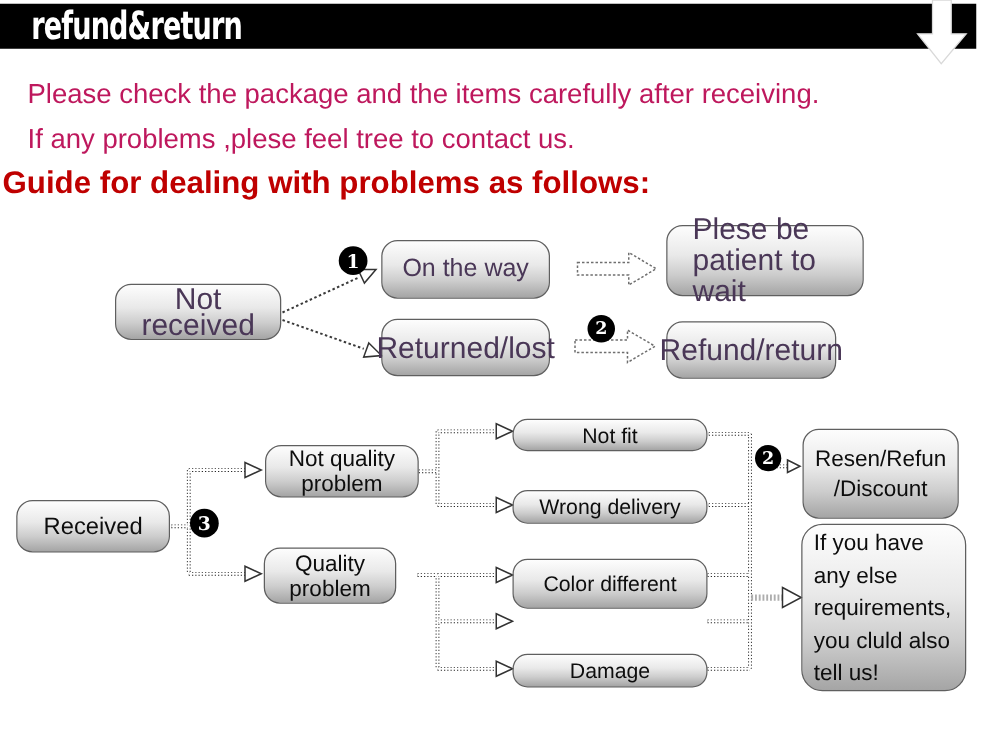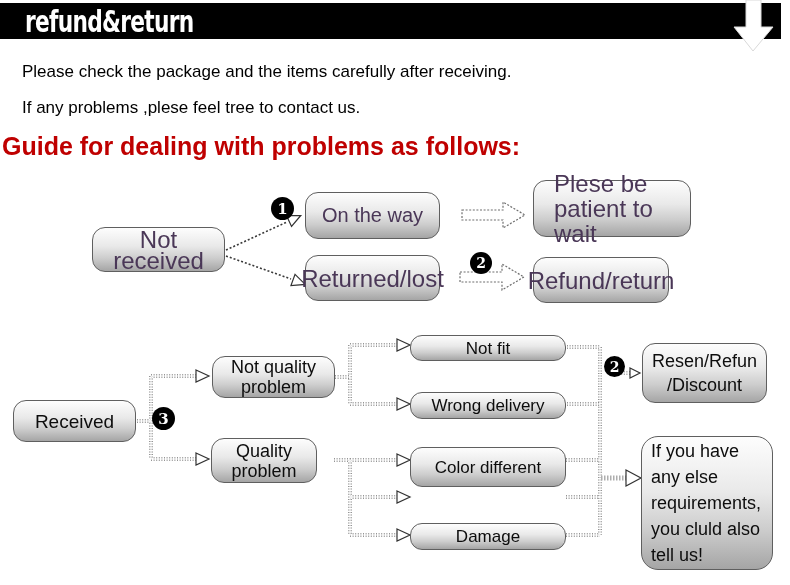--- a/index.html
+++ b/index.html
@@ -8,21 +8,21 @@
     font-family:"Liberation Sans",sans-serif;
   }
   
   .banner{position:absolute;left:0;top:3px;width:781px;height:36px;background:var(--banner-bg,#000);}
   .banner-title{
     position:absolute;left:25px;top:1px;color:var(--banner-text,#fff);
     font-family:"DejaVu Sans",sans-serif;font-weight:bold;font-size:31px;line-height:34px;
     transform:scaleX(.70);transform-origin:left center;letter-spacing:-1px;white-space:nowrap;
   }
   
-  .intro-line{position:absolute;left:22px;color:#000000;font-size:17px;white-space:nowrap;}
+  .intro-line{position:absolute;left:22px;color:#be185d;font-size:22px;white-space:nowrap;}
   .heading{
     position:absolute;left:2px;top:132px;color:var(--heading-red,#bf0000);
     font-size:25px;font-weight:bold;white-space:nowrap;
   }
   
   .box{
     position:absolute;box-sizing:border-box;
     border:1.4px solid var(--box-border,#5f5f5f);border-radius:13px;
     background:linear-gradient(180deg,var(--box-top,#fdfdfd) 0%,#e9e9e9 42%,#cdcdcd 70%,var(--box-bottom,#a5a5a5) 100%);
     display:flex;flex-direction:column;justify-content:center;align-items:center;
@@ -190,26 +190,26 @@
 
 
   <div class="box s2 small" style="left:410px;top:523px;width:156px;height:27px;">
     <div>Damage</div>
   </div>
 
   <div class="stepnum" style="left:604px;top:356px;width:21px;height:21px;font-size:14px;">
     <span>2</span>
   </div>
 
-  <div class="box s2" style="left:642px;top:343px;width:125px;height:60px;font-size:18px;line-height:24px;">
+  <div class="box s2" style="left:642px;top:343px;width:125px;height:72px;font-size:18px;line-height:24px;">
     <div>Resen/Refun</div>
     <div>/Discount</div>
   </div>
 
-  <div class="box s2 left-align" style="left:641px;top:436px;width:132px;height:134px;font-size:18px;line-height:26px;padding-left:9px;border-radius:17px;">
+  <div class="box s2 left-align" style="left:641px;top:419px;width:132px;height:134px;font-size:18px;line-height:26px;padding-left:9px;border-radius:17px;">
     <div>If you have</div>
     <div>any else</div>
     <div>requirements,</div>
     <div>you cluld also</div>
     <div>tell us!</div>
   </div>
 
 </div>
 
 </body></html>

